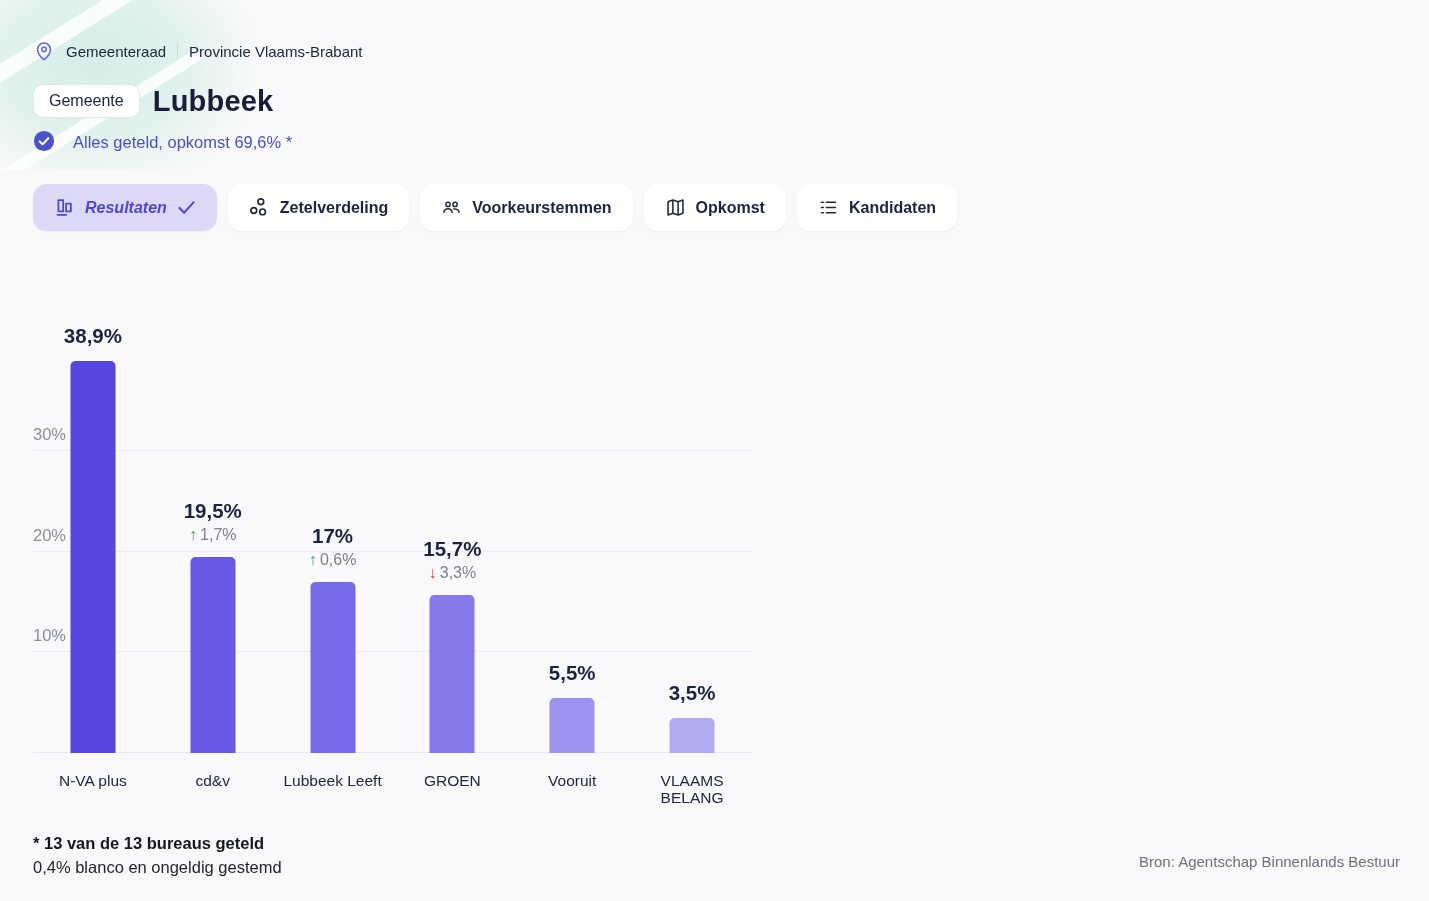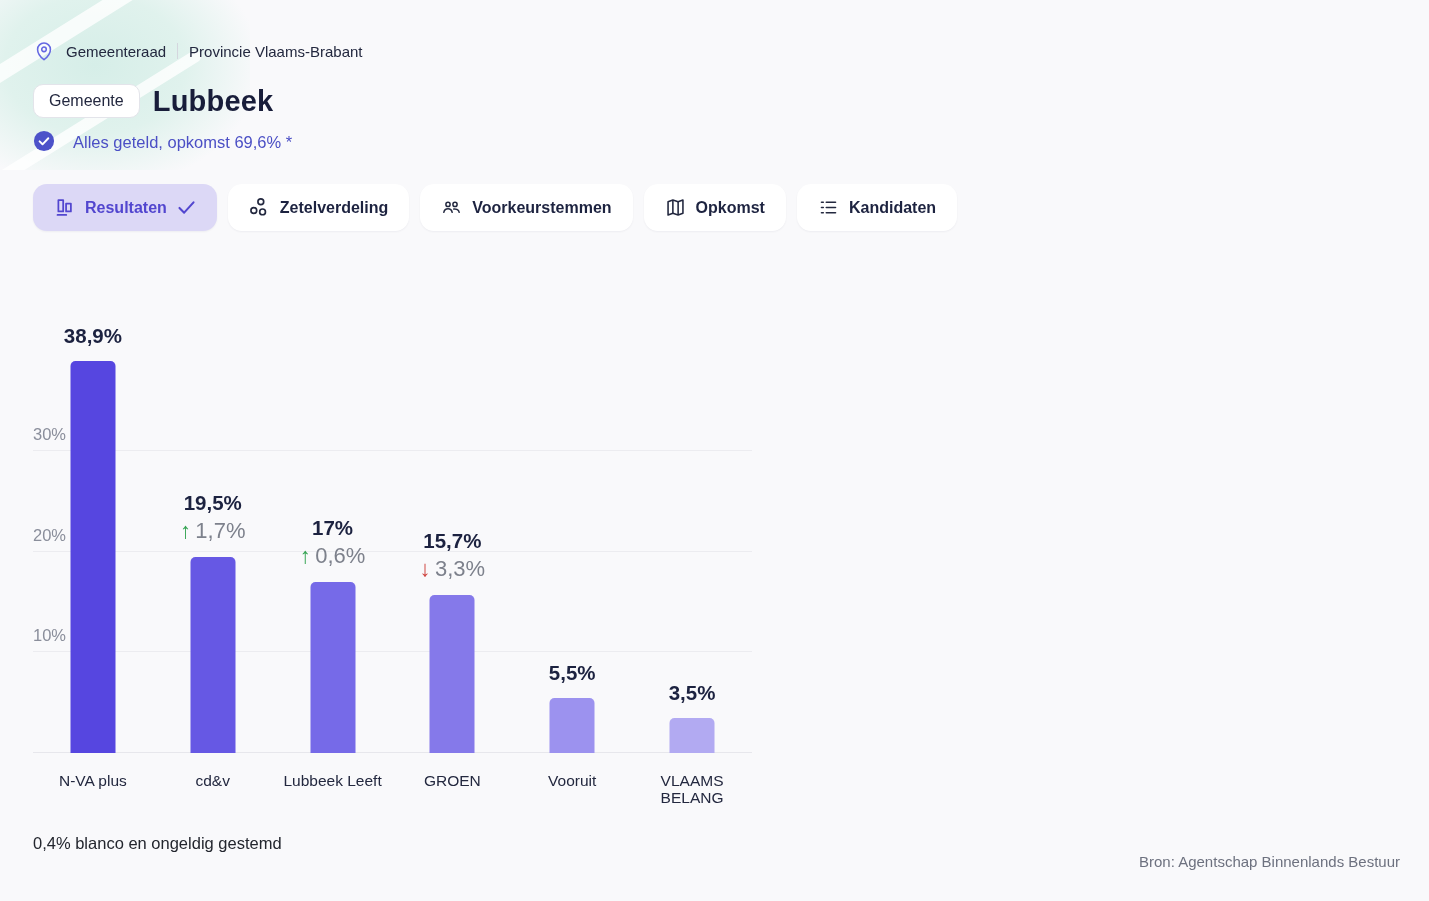--- a/index.html
+++ b/index.html
@@ -30,37 +30,37 @@
 
   
   .status-row { display:flex; align-items:flex-end; gap:18px; margin-top:12px;
     color:#4b4fc5; font-size:16.5px; font-weight:500; }
 
   
   .tabs { display:flex; align-items:center; gap:11px; margin-top:32px; }
   .tab { display:flex; align-items:center; gap:10px; height:47px; padding:0 21px;
     background:#ffffff; border-radius:14px; font-size:16px; font-weight:600; color:#1d2340;
     box-shadow:0 1px 2px rgba(25,25,60,.05); cursor:pointer; white-space:nowrap; }
-  .tab.active { background:#dcd8f6; color:#5246cf; }
+  .tab.active { background:#dcd8f6; color:#5246cf;font-style:italic; }
   .tab svg { flex:0 0 auto; }
 
   
   .chart { position:relative; margin:119px 0 0 0; width:719px; }
   .plot { position:relative; height:403px; }
   .gridline { position:absolute; left:0; right:0; height:1px; background:#ececf0; }
   .baseline { position:absolute; left:0; right:0; bottom:0; height:1px; background:#e7e7ec; }
   .ytick { position:absolute; left:0; font-size:16.5px; color:#8a8e9b; }
   .cols { position:absolute; inset:0; display:flex; }
   .col { position:relative; flex:1 1 0; }
   .bar { position:absolute; left:50%; transform:translateX(-50%); bottom:0; width:45px;
     border-radius:5px 5px 0 0; cursor:pointer; }
   .bar-labels { position:absolute; left:50%; transform:translateX(-50%); width:160px;
     display:flex; flex-direction:column; align-items:center; gap:3px; }
   .bar-value { font-size:20.5px; font-weight:700; color:#1c2240; white-space:nowrap; }
-  .bar-delta { font-size:22px; color:#7d818c; white-space:nowrap; }
+  .bar-delta { font-size:16px; color:#7d818c; white-space:nowrap; }
   .bar-delta .arrow-up { color:#35a453; }
   .bar-delta .arrow-down { color:#cf4540; }
   .xlabels { display:flex; padding-top:19px; }
   .xlabel { flex:1 1 0; text-align:center; font-size:15.5px; color:#23283f; line-height:1.12;
     white-space:pre-line; }
 
   
   .footnotes { margin-top:27px; }
   .footnote-bold { font-size:16.5px; font-weight:700; color:#15181f; }
   .footnote { font-size:16.5px; color:#23262e; margin-top:5px; }
@@ -223,18 +223,19 @@
           <div class="xlabel">cd&amp;v</div>
           <div class="xlabel">Lubbeek Leeft</div>
           <div class="xlabel">GROEN</div>
           <div class="xlabel">Vooruit</div>
           <div class="xlabel">VLAAMS
 BELANG</div>
         </div>
     </div>
 
     <div class="footnotes">
+      <div class="footnote-bold">* 13 van de 13 bureaus geteld</div>
       <div class="footnote">0,4% blanco en ongeldig gestemd</div>
     </div>
   </div>
 
   <div class="source">Bron: Agentschap Binnenlands Bestuur</div>
 </div>
 
 </body></html>

